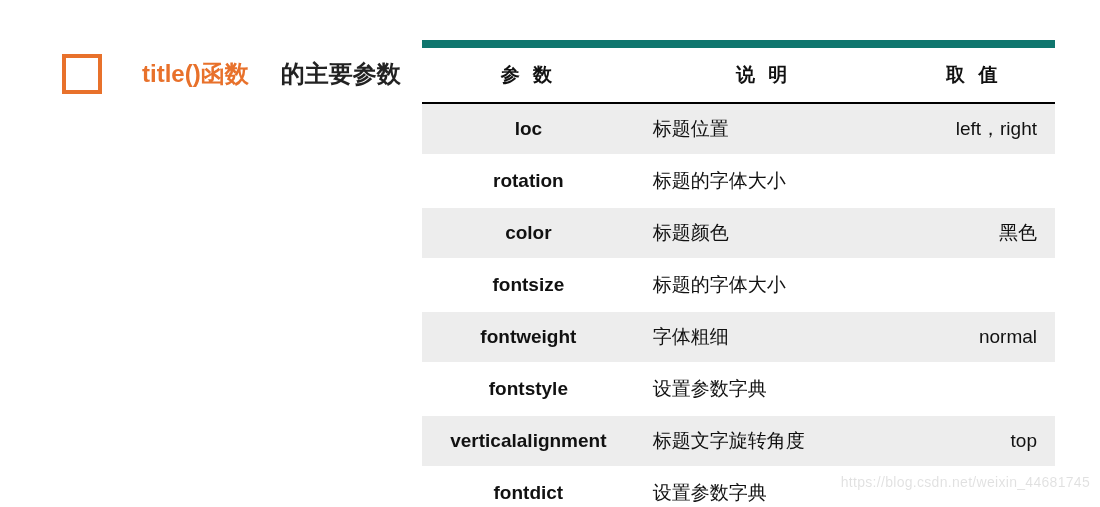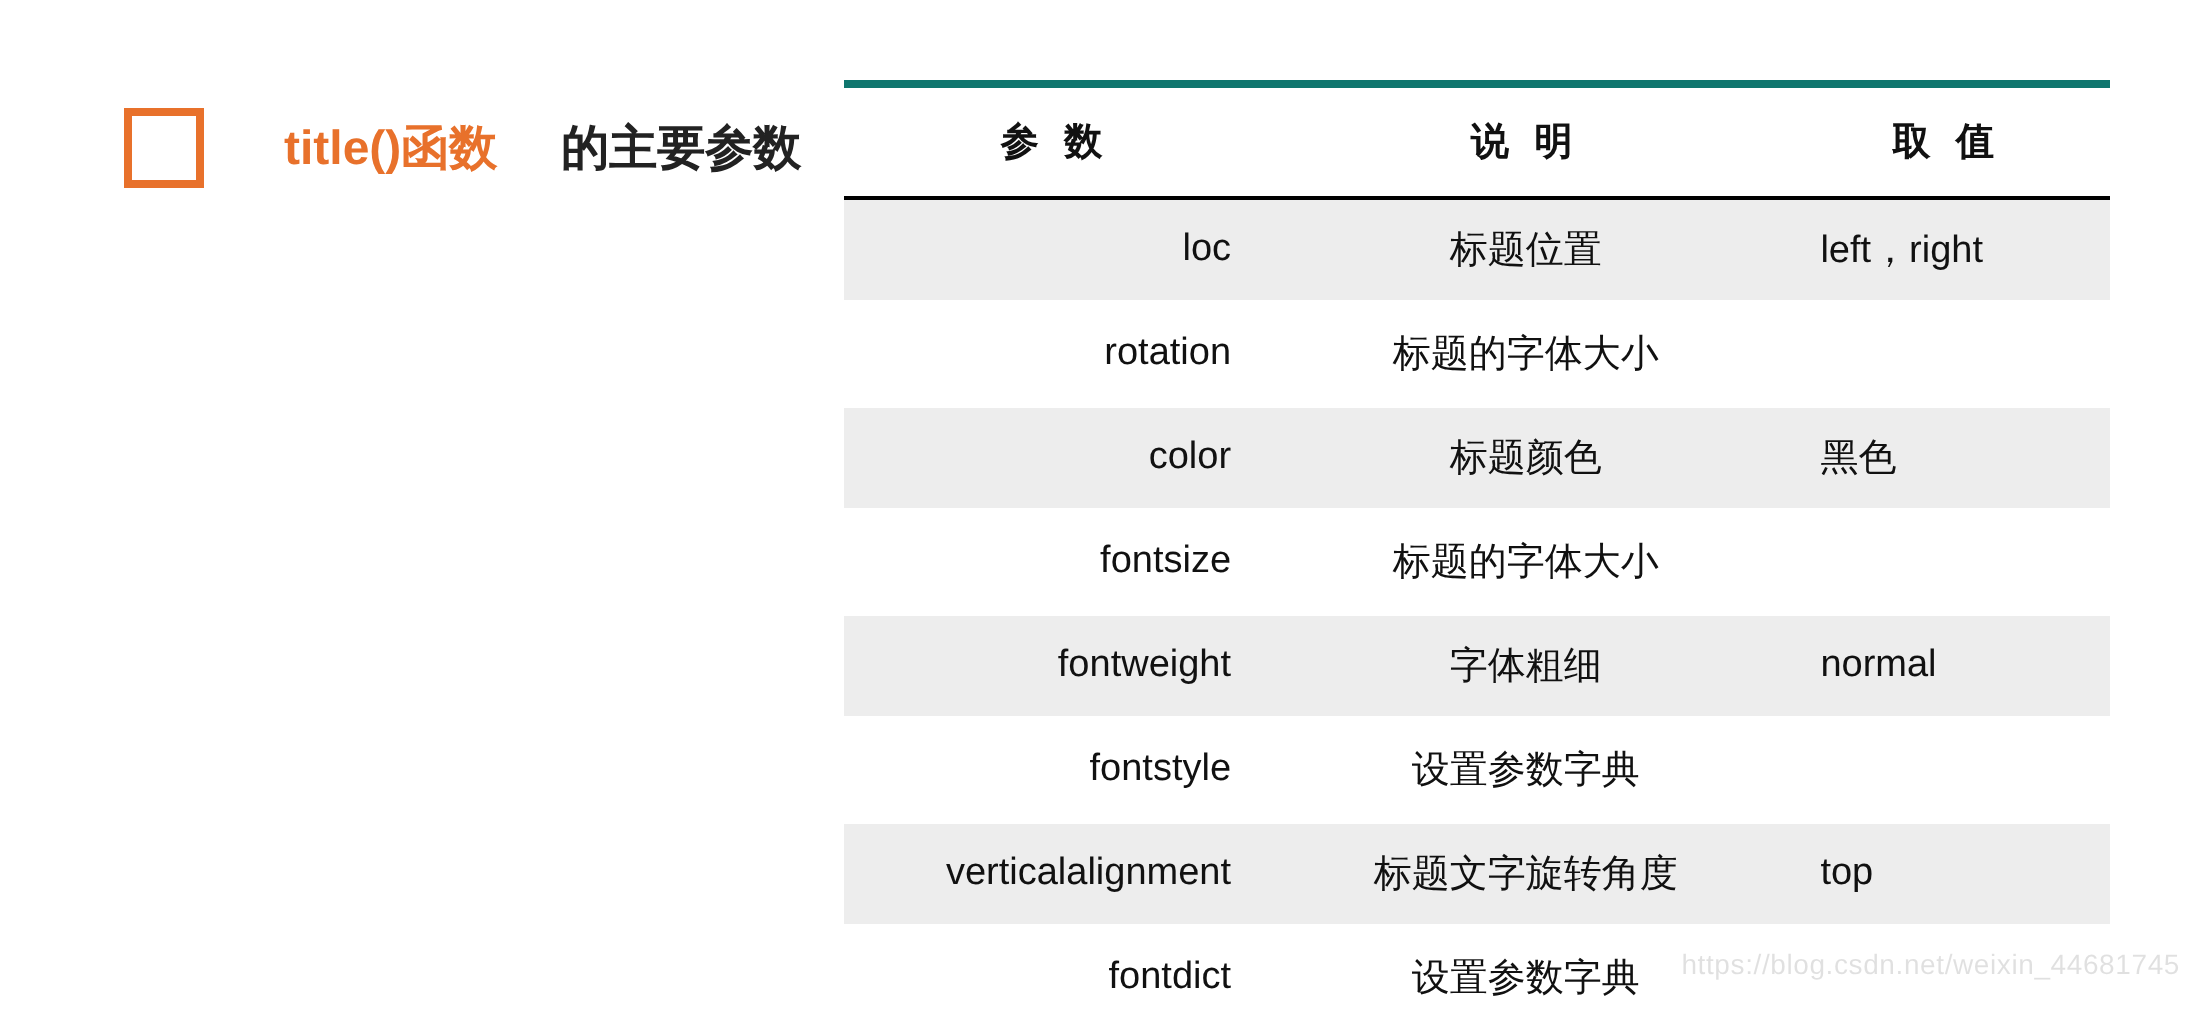--- a/index.html
+++ b/index.html
@@ -31,36 +31,36 @@
       left: 390px;
       top: 8px;
       width: 665px;
     }
     table {
       width: 100%;
       border-collapse: collapse;
       font-size: 19px;
       color: #111;
     }
-    thead { border-top: 4px solid #0f766e; border-bottom: 2px solid #000; font-family: Liberation Serif, serif; }
+    thead { border-top: 8px solid #0f766e; border-bottom: 2px solid #000; }
     thead th {
       padding: 14px 10px;
       text-align: center;
       font-weight: 700;
       letter-spacing: 4px;
     }
     tbody td {
       padding: 12px 18px;
       border-bottom: 2px solid #fff;
     }
     tbody tr:nth-child(odd) { background: #ededed; }
     tbody tr:nth-child(even) { background: #fff; }
-    td.c1 { width: 215px; text-align: right; }
-    td.c2 { width: 280px; text-align: center; }
-    td.c3 { width: 170px; text-align: left; }
+    td.c1 { width: 215px; text-align: center; font-weight: bold; }
+    td.c2 { width: 280px; text-align: left; }
+    td.c3 { width: 170px; text-align: right; }
     tbody { border-bottom: 2px solid #000; }
     .watermark {
       position: absolute;
       right: 10px;
       bottom: 17px;
       font-size: 14px;
       color: rgba(0,0,0,0.12);
       letter-spacing: 0.3px;
     }
     .edge {

